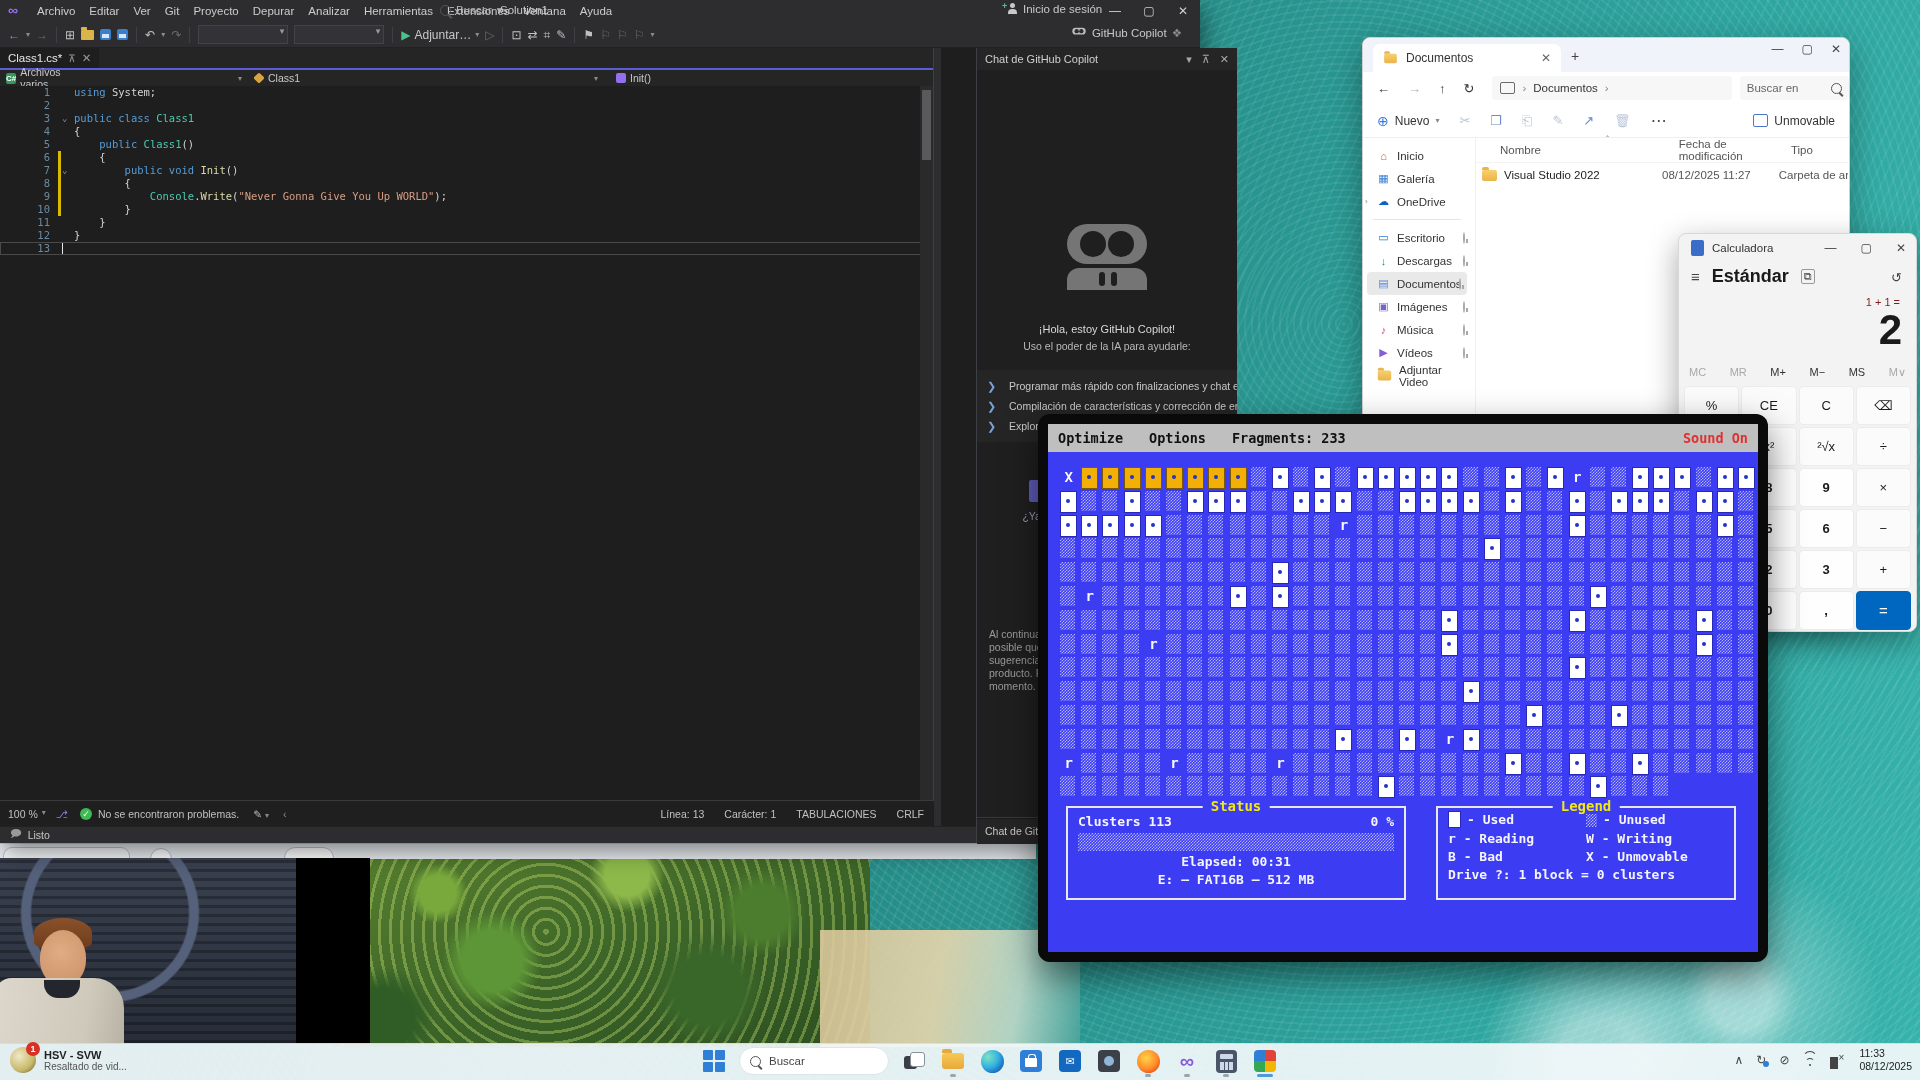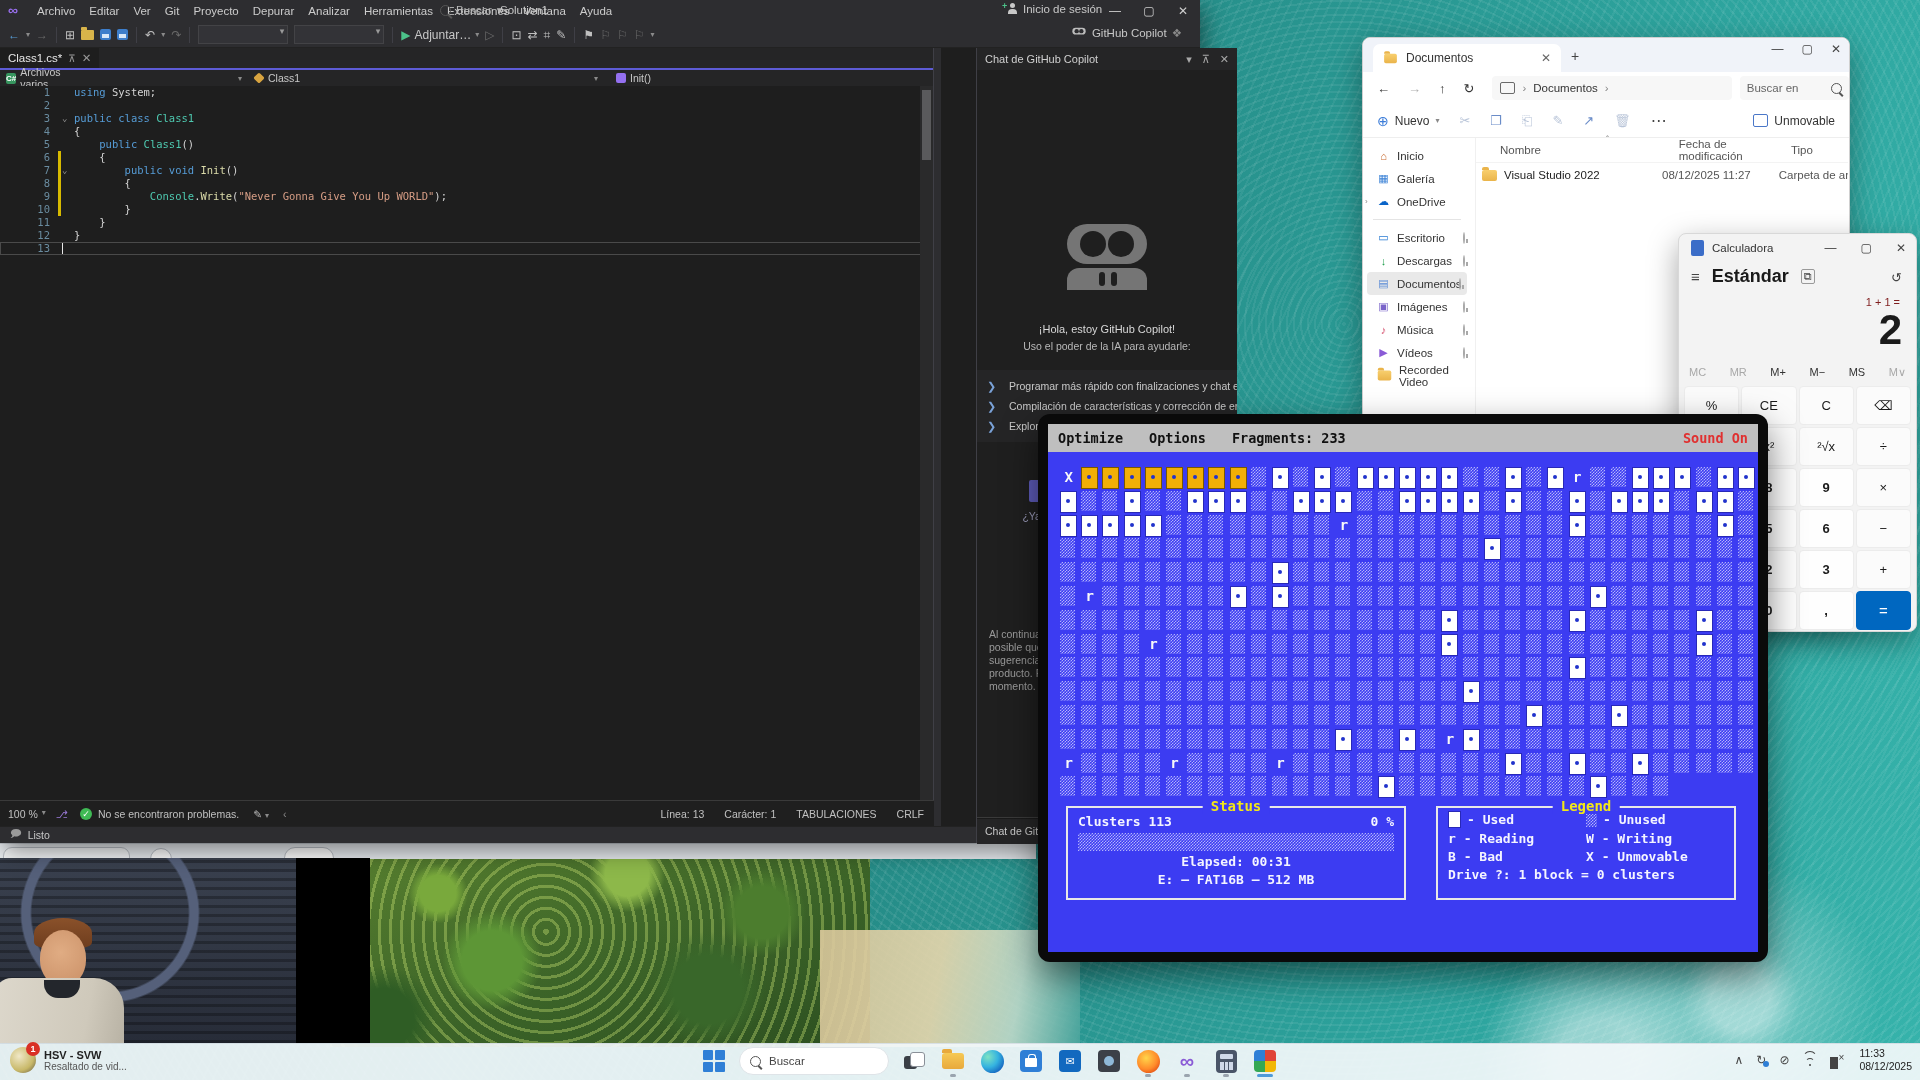--- a/index.html
+++ b/index.html
@@ -632,21 +632,21 @@
         <span>Música</span>
         <span class="pin"><span class="pinstub"></span></span>
       </div>
       <div class="sit">
         <span class="ig" style="color: rgb(138, 91, 214);">▶</span>
         <span>Vídeos</span>
         <span class="pin"><span class="pinstub"></span></span>
       </div>
       <div class="sit">
         <span class="folder" style="transform: scale(0.9);"></span>
-        <span>Recorded Video</span>
+        <span>Adjuntar Video</span>
       </div>
     </div>
   <div id="exp-main">
     <div id="exp-cols">
       <span class="sort">ˆ</span>
       <span class="c0">Nombre</span>
       <span class="c1">Fecha de modificación</span>
       <span class="c2">Tipo</span>
     </div>
     <div class="frow">

